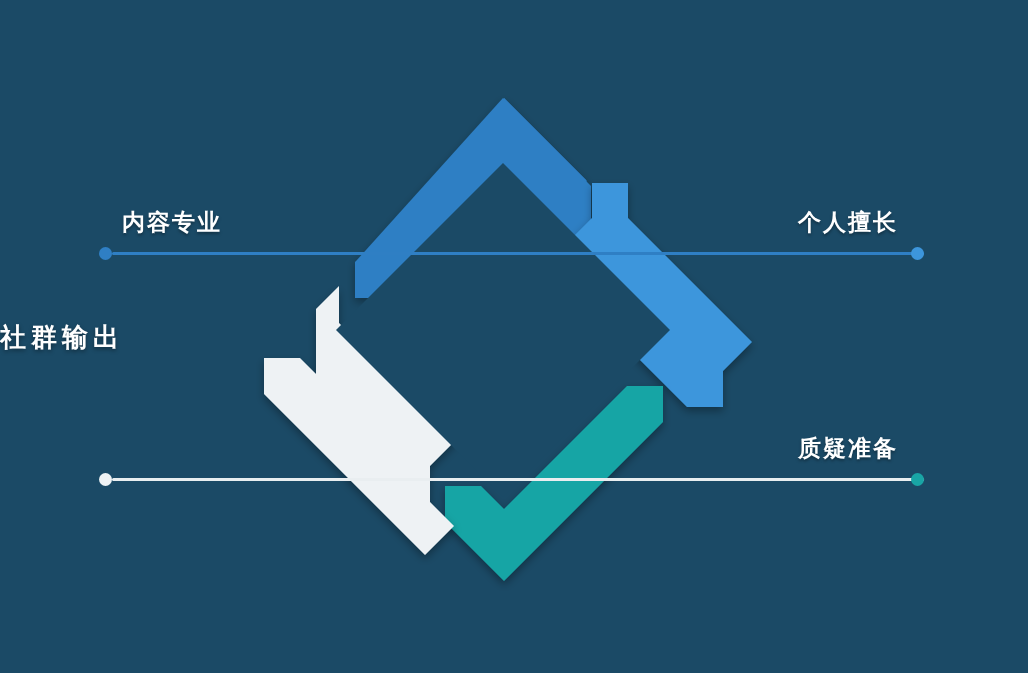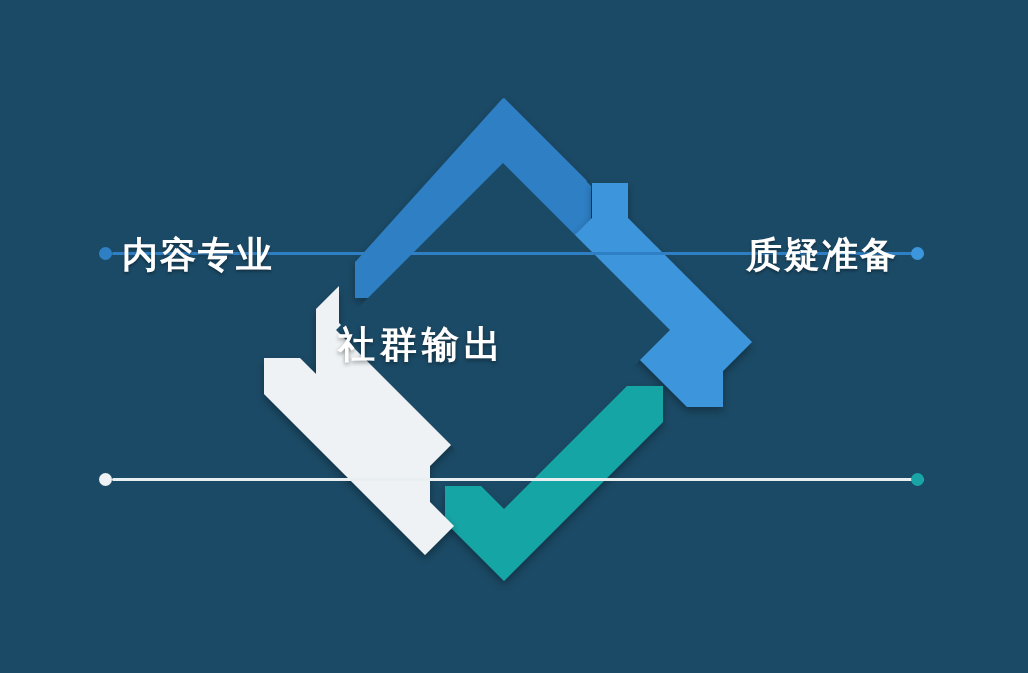--- a/index.html
+++ b/index.html
@@ -32,26 +32,25 @@
   }
   .conn-dot {
     position: absolute;
     width: 13px;
     height: 13px;
     border-radius: 50%;
   }
   .corner-label {
     position: absolute;
     color: #ffffff;
-    font-size: 36px;
+    font-size: 23px;
     font-weight: bold;
     letter-spacing: 2px;
     white-space: nowrap;
     text-shadow: 0 2px 3px rgba(0,0,0,0.35);
-    margin-top: 24px;
   }
   .label-left  { left: 122px; }
   .label-right { right: 130px; text-align: right; }
 
   #label-content-pro  { top: 207px; }
   #label-personal     { top: 207px; }
   #label-painpoint    { top: 433px; }
   #label-doubt        { top: 433px; }
 
   
@@ -61,23 +60,22 @@
 
   #line-bl { left: 112px; top: 478px; width: 812px; background: #e9eef0; }
   #dot-bl  { left: 99px;  top: 473px; background: #eef2f4; }
   #dot-br  { left: 911px; top: 473px; background: #19a5a5; }
 
   #center-label {
     position: absolute;
     left: 0;
     top: 320px;
     width: 844px;
-    text-align: center;
     color: #ffffff;
-    font-size: 37px;
+    font-size: 26px;
     font-weight: bold;
     letter-spacing: 5px;
     text-shadow: 0 2px 4px rgba(0,0,0,0.4);
     pointer-events: none;
   }
 </style>
 </head>
 <body>
 
 <div id="stage">
@@ -363,19 +361,20 @@
   <div class="conn-line" id="line-tl"></div>
   <div class="conn-dot" id="dot-tl"></div>
   <div class="conn-dot" id="dot-tr"></div>
 
   <div class="conn-line" id="line-bl"></div>
   <div class="conn-dot" id="dot-bl"></div>
   <div class="conn-dot" id="dot-br"></div>
 
   <div class="corner-label label-left" id="label-content-pro">内容专业</div>
 
-  <div class="corner-label label-right" id="label-personal">质疑准备</div>
-
-
+  <div class="corner-label label-right" id="label-personal">个人擅长</div>
+
+
+  <div class="corner-label label-right" id="label-doubt">质疑准备</div>
 
   <div id="center-label">社群输出</div>
 
 </div>
 
 </body></html>

